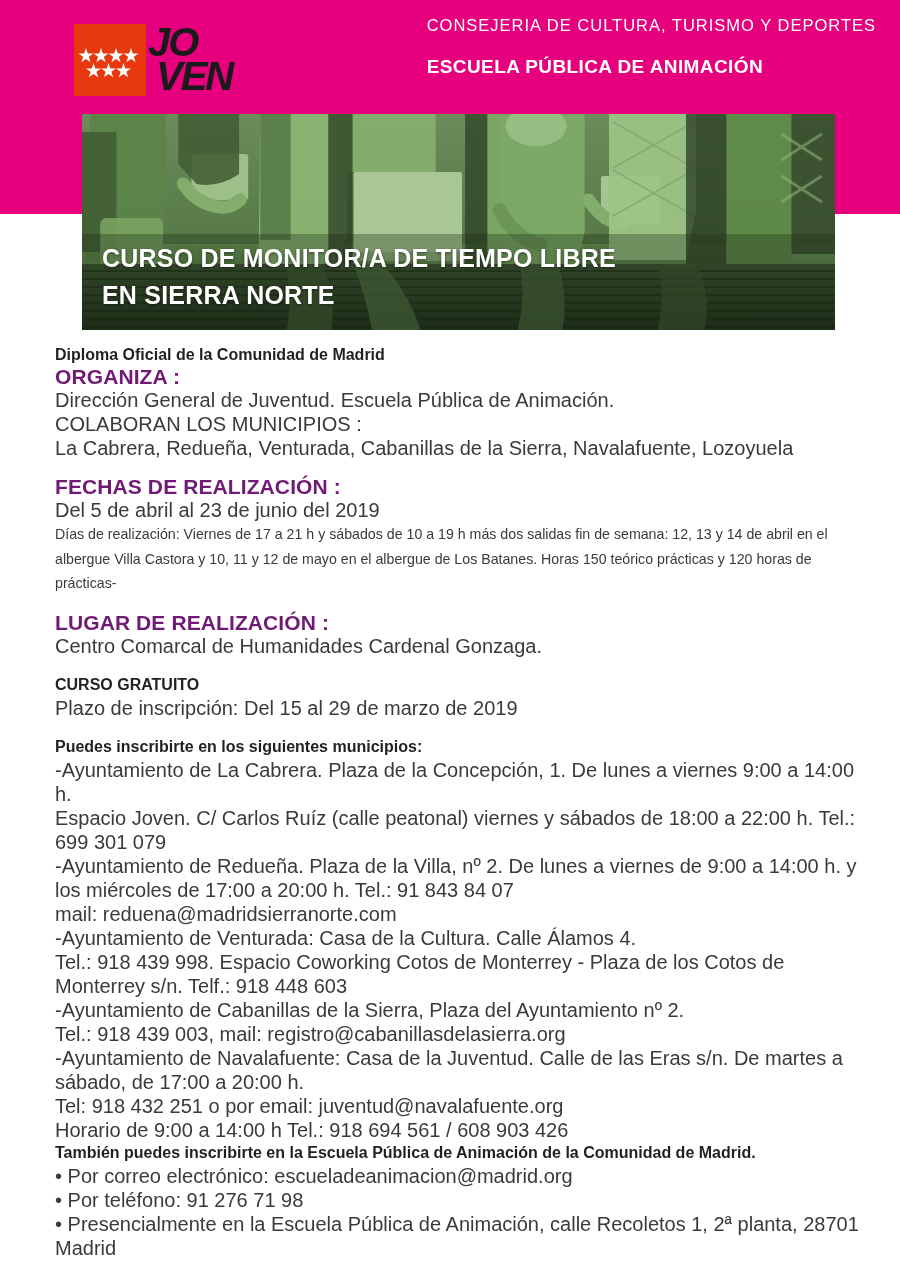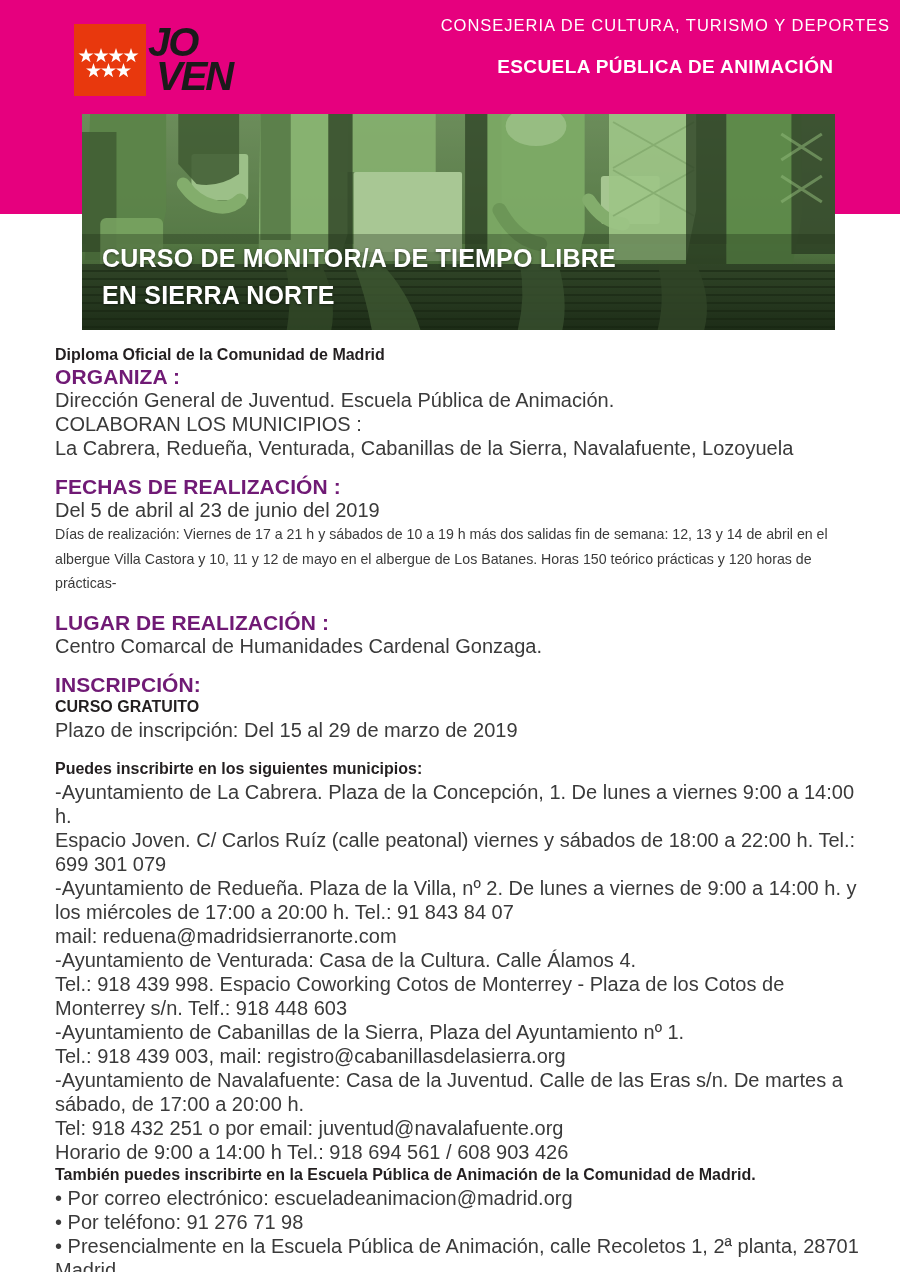--- a/index.html
+++ b/index.html
@@ -62,22 +62,22 @@
     font-size: 40px;
   }
   .joven-ven {
     left: 10px; top: 36px;
     font-size: 40px;
   }
 
   
   .header-text {
     position: absolute;
-    right: 10px; top: 14px;
-    text-align: center;
+    right: 24px; top: 14px;
+    text-align: left;
     color: #ffffff;
   }
   .header-line1 {
     font-size: 16.5px;
     letter-spacing: 1.0px;
     font-weight: 400;
     line-height: 22px;
     white-space: nowrap;
   }
   .header-line2 {
@@ -289,34 +289,33 @@
   <div class="t-body">Del 5 de abril al 23 de junio del 2019</div>
   <div class="t-body-wide">Días de realización: Viernes de 17 a 21 h y sábados de 10 a 19 h más dos salidas fin de semana: 12, 13 y 14 de abril en el albergue Villa Castora y 10, 11 y 12 de mayo en el albergue de Los Batanes. Horas 150 teórico prácticas y 120 horas de prácticas-</div>
 
   <div class="gap-md"></div>
 
   <div class="t-gold">LUGAR DE REALIZACIÓN :</div>
   <div class="t-body">Centro Comarcal de Humanidades Cardenal Gonzaga.</div>
 
   <div class="gap-md"></div>
 
-  <div class="t-gold">INSCRIPCIÓN:</div>
   <div class="t-bold-black">CURSO GRATUITO</div>
   <div class="t-body">Plazo de inscripción: Del 15 al 29 de marzo de 2019</div>
 
   <div class="gap-md"></div>
 
   <div class="t-bold-black">Puedes inscribirte en los siguientes municipios:</div>
   <div class="t-body">-Ayuntamiento de La Cabrera. Plaza de la Concepción, 1. De lunes a viernes 9:00 a 14:00 h.</div>
   <div class="t-body">Espacio Joven. C/ Carlos Ruíz (calle peatonal) viernes y sábados de 18:00 a 22:00 h. Tel.: 699 301 079</div>
   <div class="t-body">-Ayuntamiento de Redueña. Plaza de la Villa, nº 2. De lunes a viernes de 9:00 a 14:00 h. y los miércoles de 17:00 a 20:00 h. Tel.: 91 843 84 07</div>
   <div class="t-body">mail: reduena@madridsierranorte.com</div>
   <div class="t-body">-Ayuntamiento de Venturada: Casa de la Cultura. Calle Álamos 4.</div>
   <div class="t-body">Tel.: 918 439 998.  Espacio Coworking Cotos de Monterrey - Plaza de los Cotos de Monterrey s/n. Telf.: 918 448 603</div>
-  <div class="t-body">-Ayuntamiento de Cabanillas de la Sierra, Plaza del Ayuntamiento nº 1.</div>
+  <div class="t-body">-Ayuntamiento de Cabanillas de la Sierra, Plaza del Ayuntamiento nº 2.</div>
   <div class="t-body">Tel.: 918 439 003, mail: registro@cabanillasdelasierra.org</div>
   <div class="t-body">-Ayuntamiento de Navalafuente: Casa de la Juventud. Calle de las Eras s/n. De martes a sábado, de 17:00 a 20:00 h.</div>
   <div class="t-body">Tel: 918 432 251 o por email: juventud@navalafuente.org</div>
   <div class="t-body">Horario de 9:00 a 14:00 h Tel.: 918 694 561 /  608 903 426</div>
 
   <div class="t-bold-black">También puedes inscribirte en la Escuela Pública de Animación de la Comunidad de Madrid.</div>
   <div class="t-body">• Por correo electrónico: escueladeanimacion@madrid.org</div>
   <div class="t-body">• Por teléfono: 91 276 71 98</div>
   <div class="t-body">• Presencialmente en la Escuela Pública de Animación, calle Recoletos 1, 2ª planta, 28701 Madrid</div>
 

